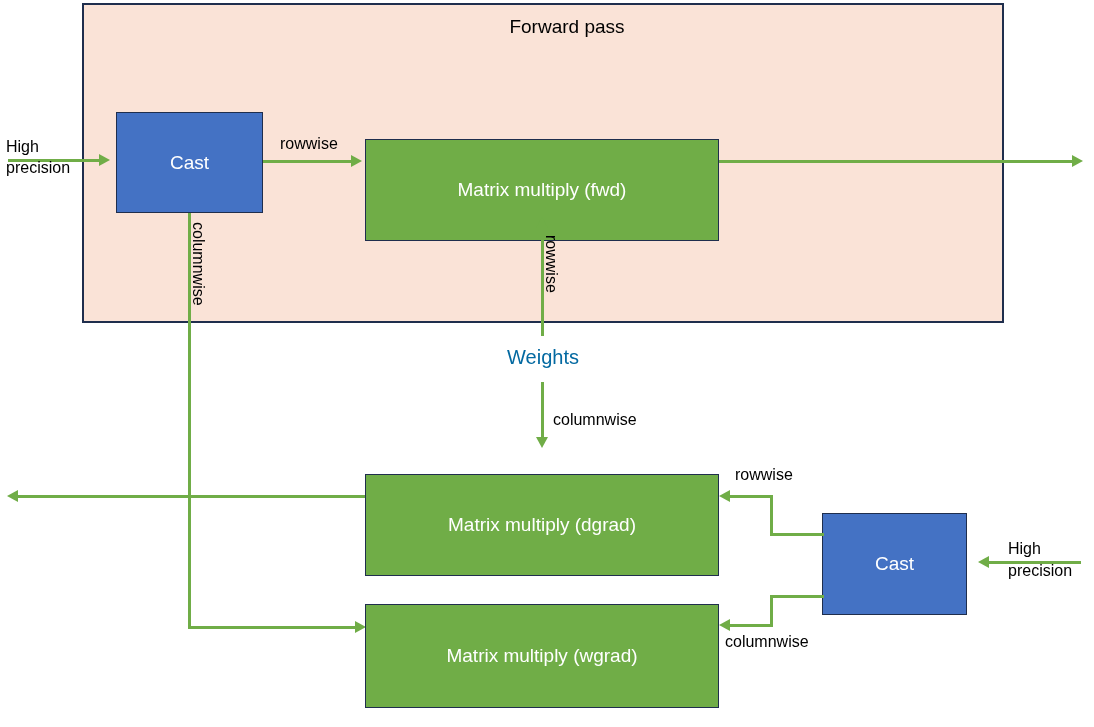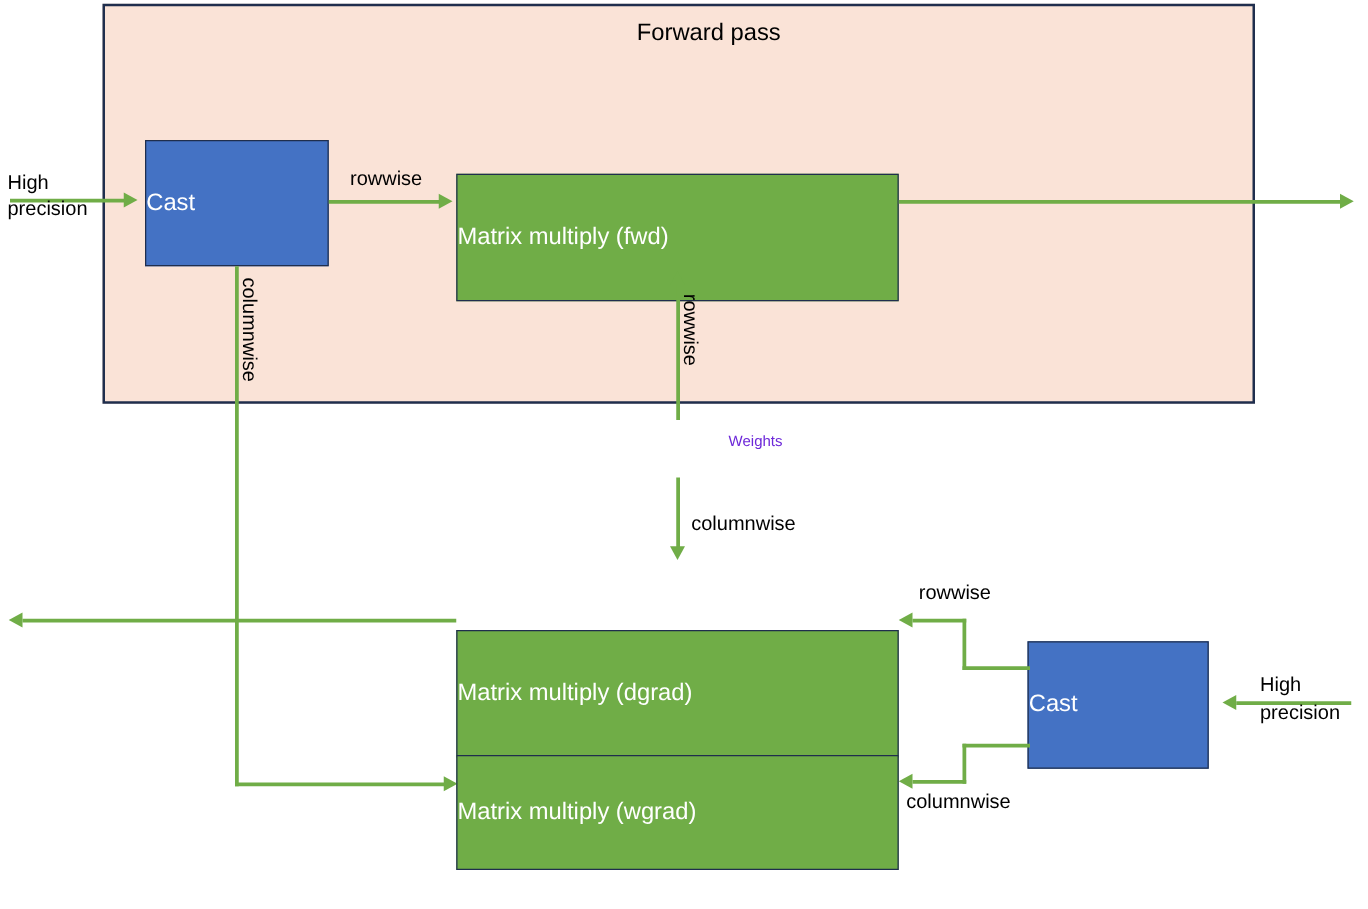--- a/index.html
+++ b/index.html
@@ -46,31 +46,32 @@
   #forward-title { top: 11px; }
   #backward-title { bottom: 10px; }
 
   
   .node {
     position: absolute;
     box-sizing: border-box;
     border: 1.5px solid #1F2E4D;
     display: flex;
     align-items: center;
+    justify-content: center;
     color: #ffffff;
     font-size: 19px;
     white-space: nowrap;
   }
   .node.blue  { background: #4472C4; }
   .node.green { background: #70AD47; margin-top: 28px; }
 
   #cast-fwd    { left: 116px; top: 112px; width: 147px; height: 101px; }
   #matmul-fwd  { left: 365px; top: 111px; width: 354px; height: 102px; }
-  #matmul-dgrad{ left: 365px; top: 476px; width: 354px; height: 102px; }
-  #matmul-wgrad{ left: 365px; top: 576px; width: 354px; height: 92px; }
+  #matmul-dgrad{ left: 365px; top: 446px; width: 354px; height: 102px; }
+  #matmul-wgrad{ left: 365px; top: 576px; width: 354px; height: 104px; }
   #cast-bwd    { left: 822px; top: 513px; width: 145px; height: 102px; }
 
   
   .gline {
     position: absolute;
     background: #70AD47;
   }
   .gline.h { height: 3px; }
   .gline.v { width: 3px; }
 
@@ -111,23 +112,23 @@
   .elabel.vert {
     transform: rotate(90deg);
     transform-origin: left top;
   }
 
   #weights-label {
     position: absolute;
     left: 460px;
     top: 346px;
     width: 166px;
-    text-align: right;
-    font-size: 12px;
-    color: #6d28d9;
+    text-align: center;
+    font-size: 20px;
+    color: #0369a1;
   }
 </style>
 </head>
 <body>
 
 <div id="stage">
 
   <div class="panel" id="forward-panel">
     <div class="panel-title" id="forward-title">Forward pass</div>
   </div>

